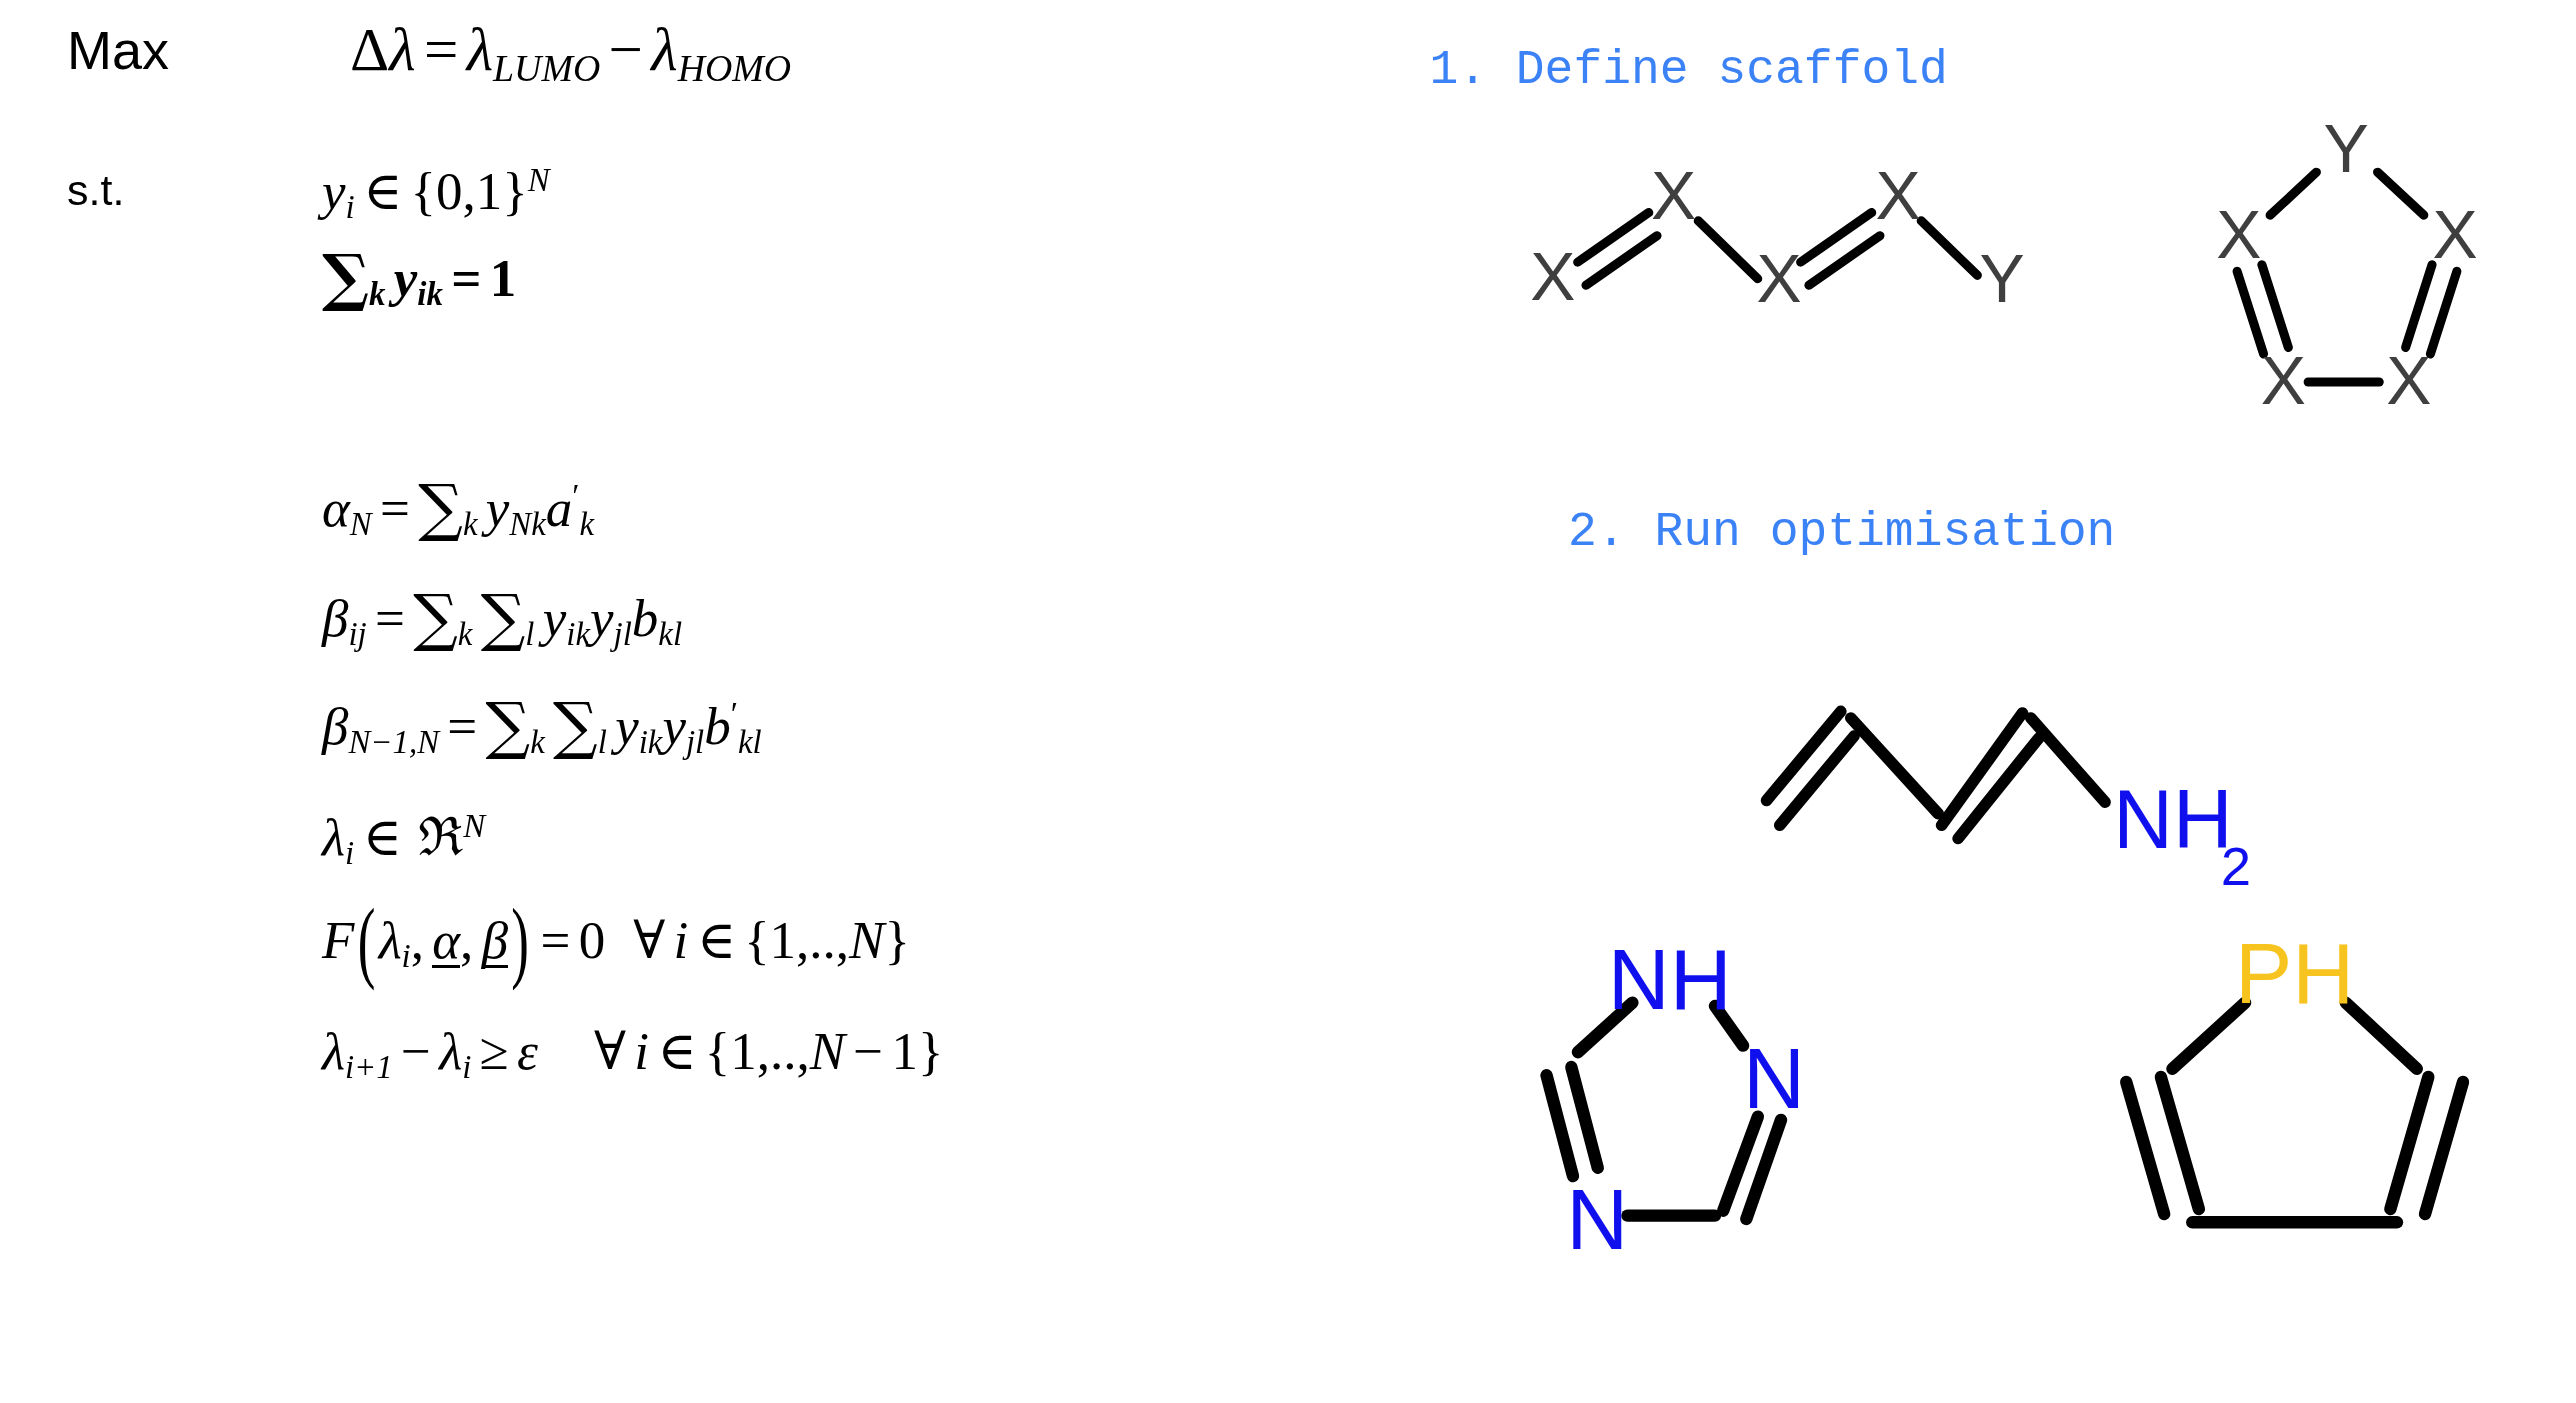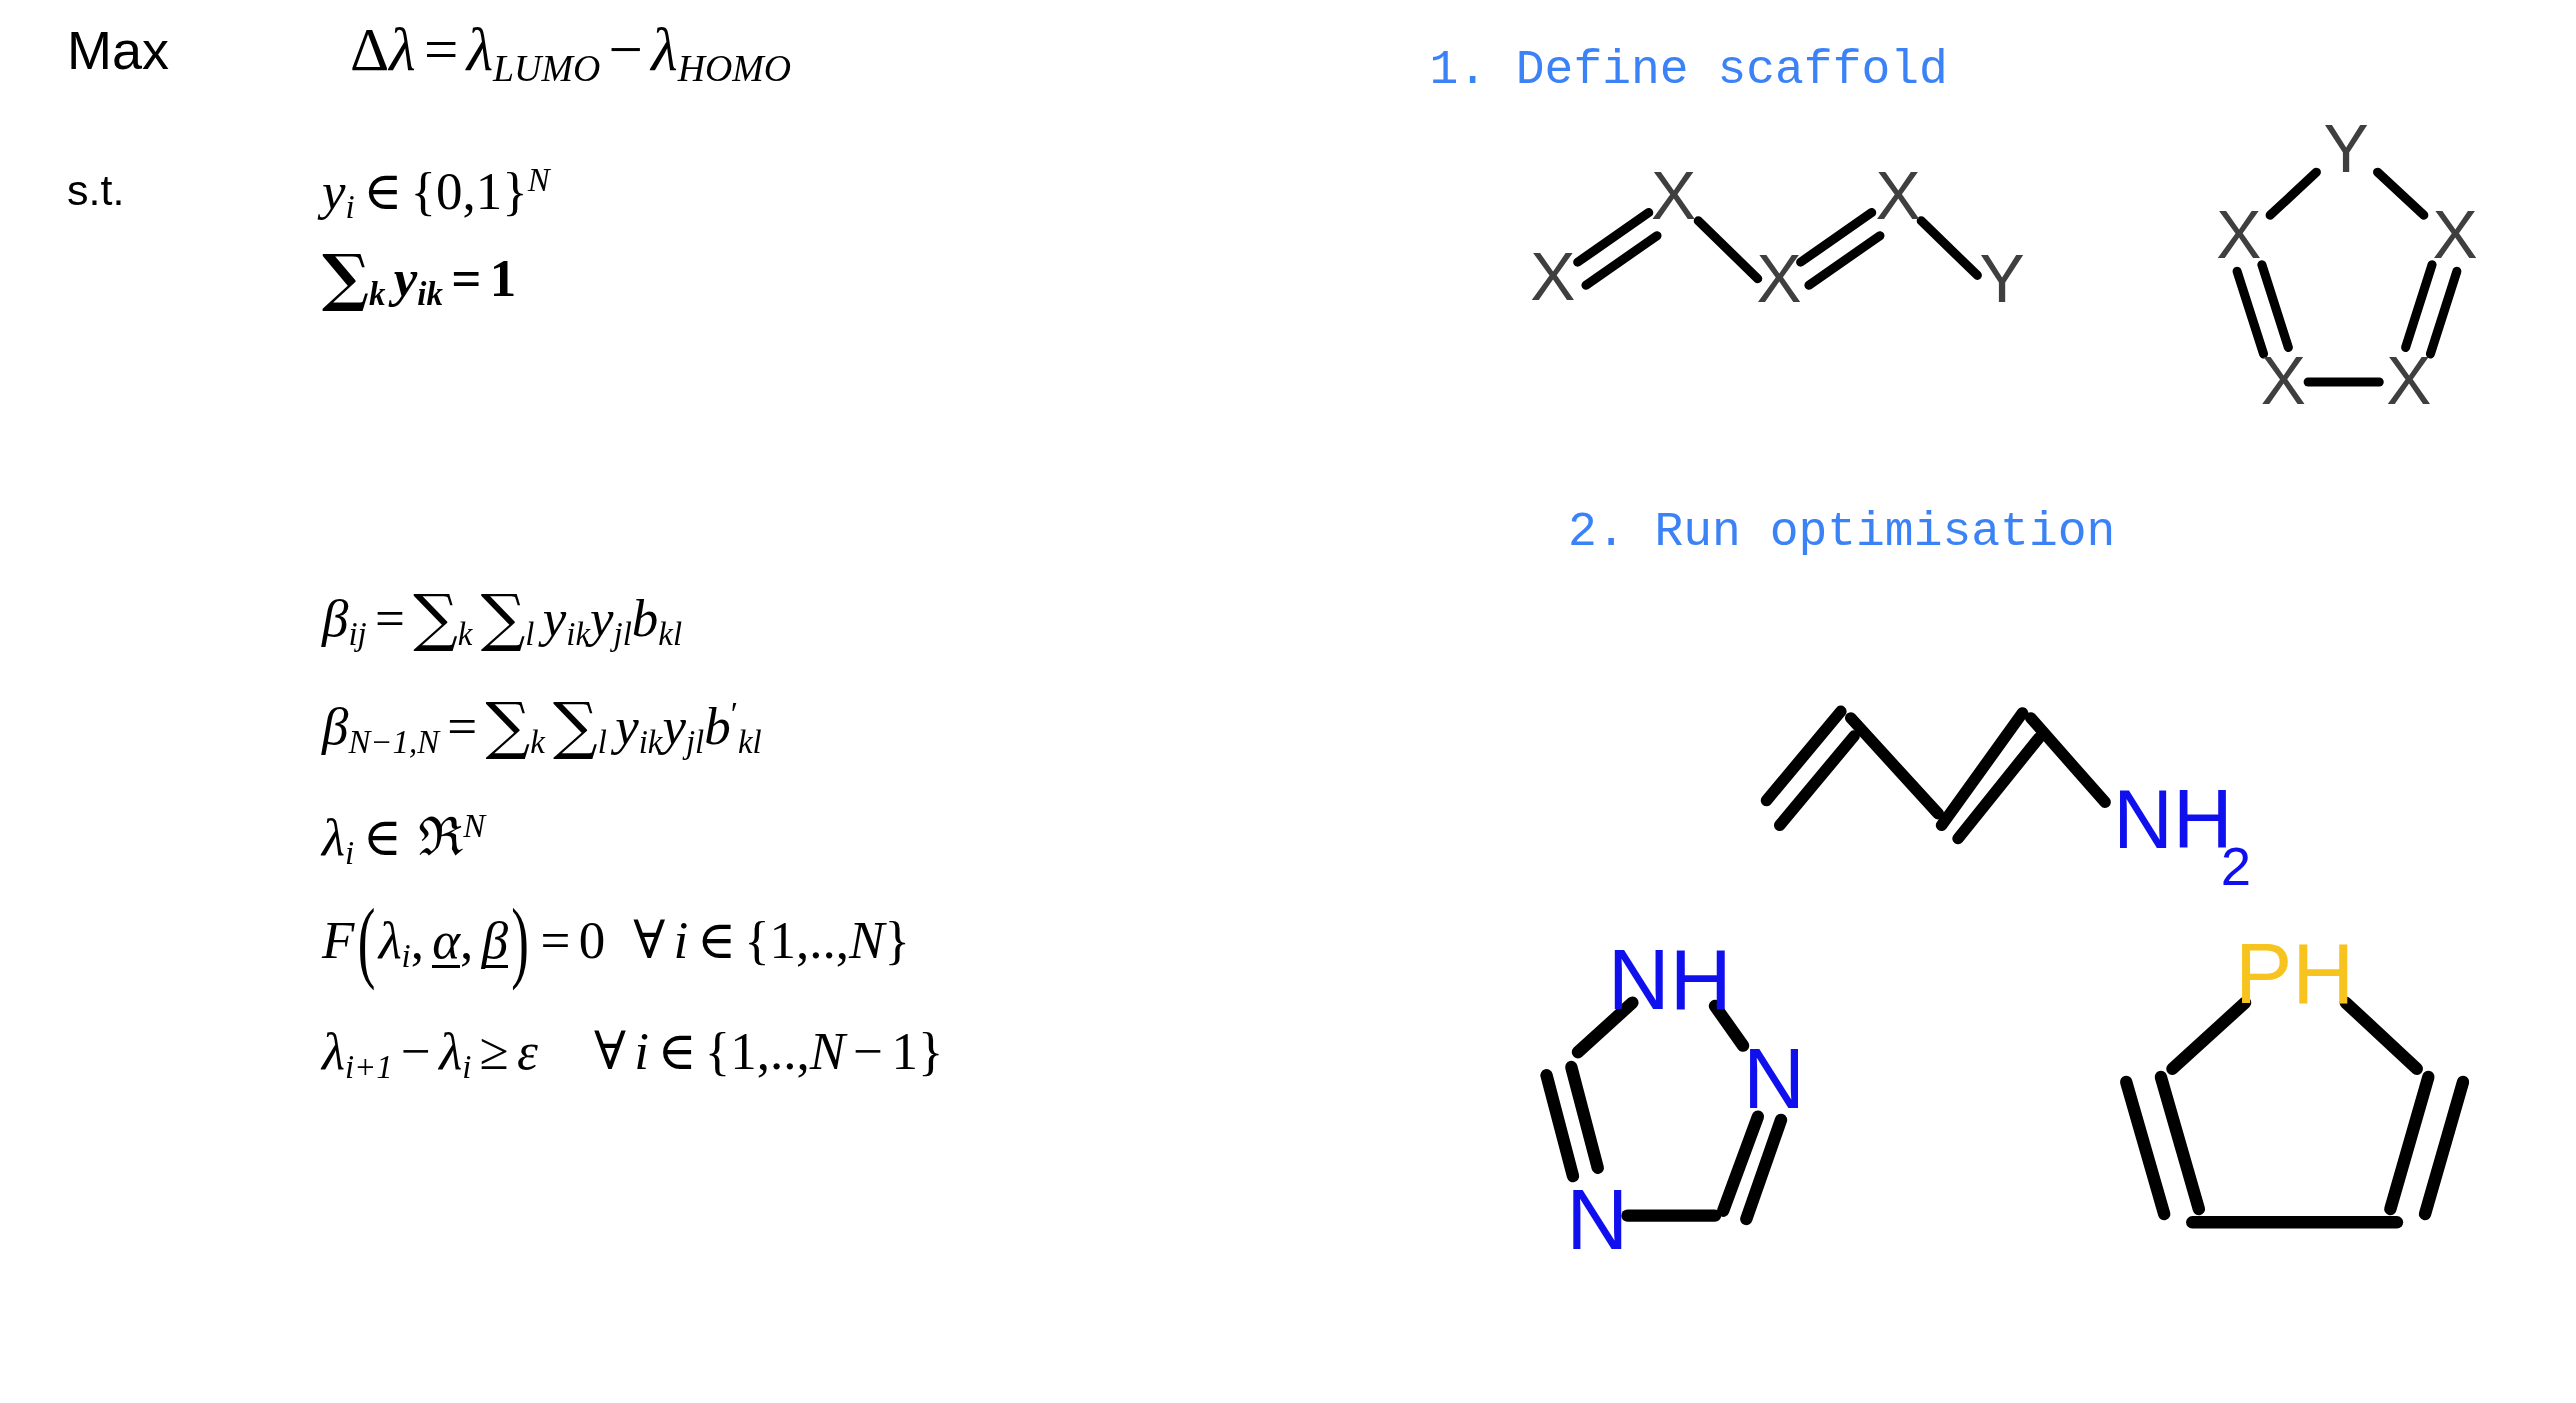--- a/index.html
+++ b/index.html
@@ -135,20 +135,25 @@
     </span>
   </div>
 
   <div class="model-row" style="top: 233px; font-weight: bold;">
     <span class="eq">
       <span class="bigsum">∑</span><sub class="mathit">k</sub><span class="thin"></span><span class="mathit">y</span><sub class="mathit">ik</sub><span class="thin"></span><span class="op">=</span><span class="thin"></span><span class="mathup">1</span>
     </span>
   </div>
 
 
+  <div class="model-row" style="top: 464px;">
+    <span class="eq">
+      <span class="mathit">α</span><sub class="mathit">N</sub><span class="thin"></span><span class="op">=</span><span class="thin"></span><span class="bigsum">∑</span><sub class="mathit">k</sub><span class="thin"></span><span class="mathit">y</span><sub class="mathit">Nk</sub><span class="mathit">a</span><sup class="mathup">′</sup><sub class="mathit">k</sub>
+    </span>
+  </div>
 
   <div class="model-row" style="top: 574px;">
     <span class="eq">
       <span class="mathit">β</span><sub class="mathit">ij</sub><span class="thin"></span><span class="op">=</span><span class="thin"></span><span class="bigsum">∑</span><sub class="mathit">k</sub><span class="thin"></span><span class="bigsum">∑</span><sub class="mathit">l</sub><span class="thin"></span><span class="mathit">y</span><sub class="mathit">ik</sub><span class="mathit">y</span><sub class="mathit">jl</sub><span class="mathit">b</span><sub class="mathit">kl</sub>
     </span>
   </div>
 
   <div class="model-row" style="top: 682px;">
     <span class="eq">
       <span class="mathit">β</span><sub class="mathit">N−1,N</sub><span class="thin"></span><span class="op">=</span><span class="thin"></span><span class="bigsum">∑</span><sub class="mathit">k</sub><span class="thin"></span><span class="bigsum">∑</span><sub class="mathit">l</sub><span class="thin"></span><span class="mathit">y</span><sub class="mathit">ik</sub><span class="mathit">y</span><sub class="mathit">jl</sub><span class="mathit">b</span><sup class="mathup">′</sup><sub class="mathit">kl</sub>

